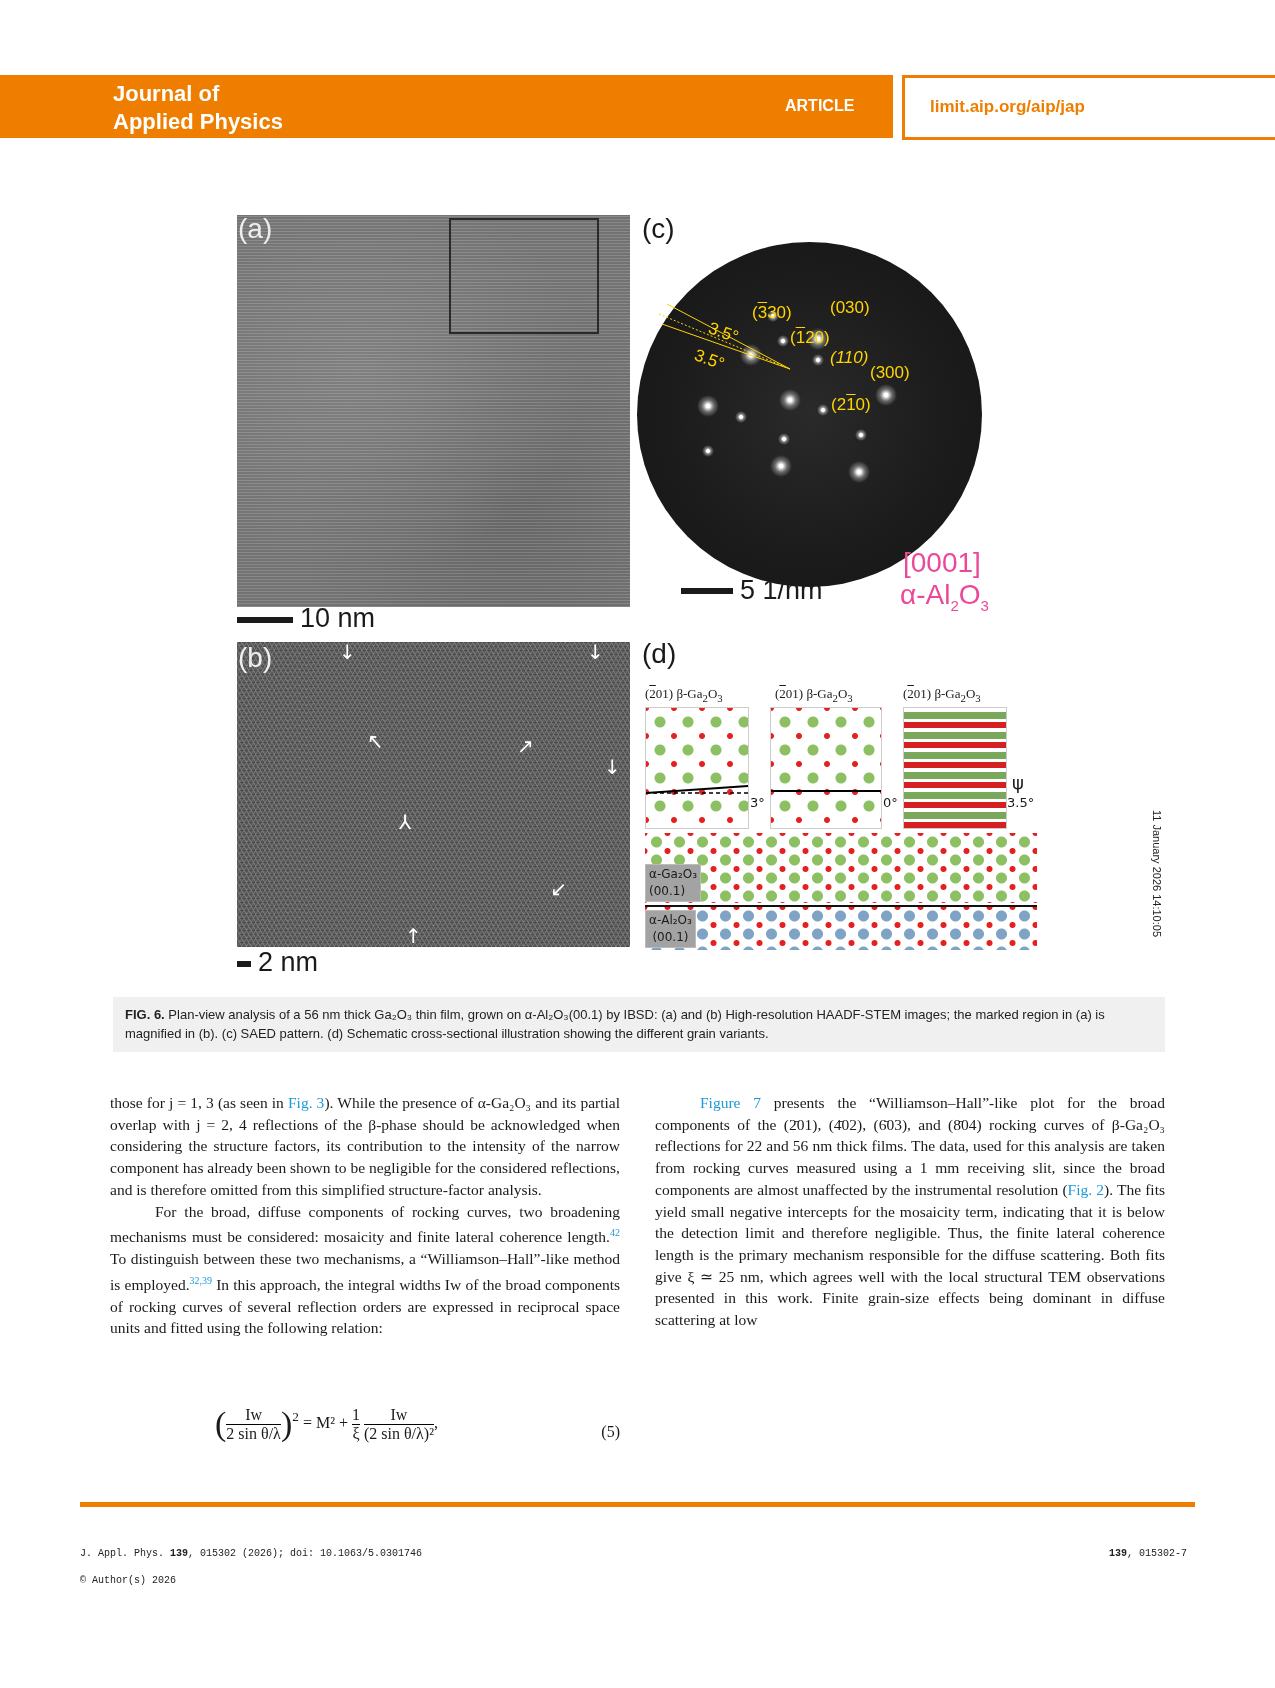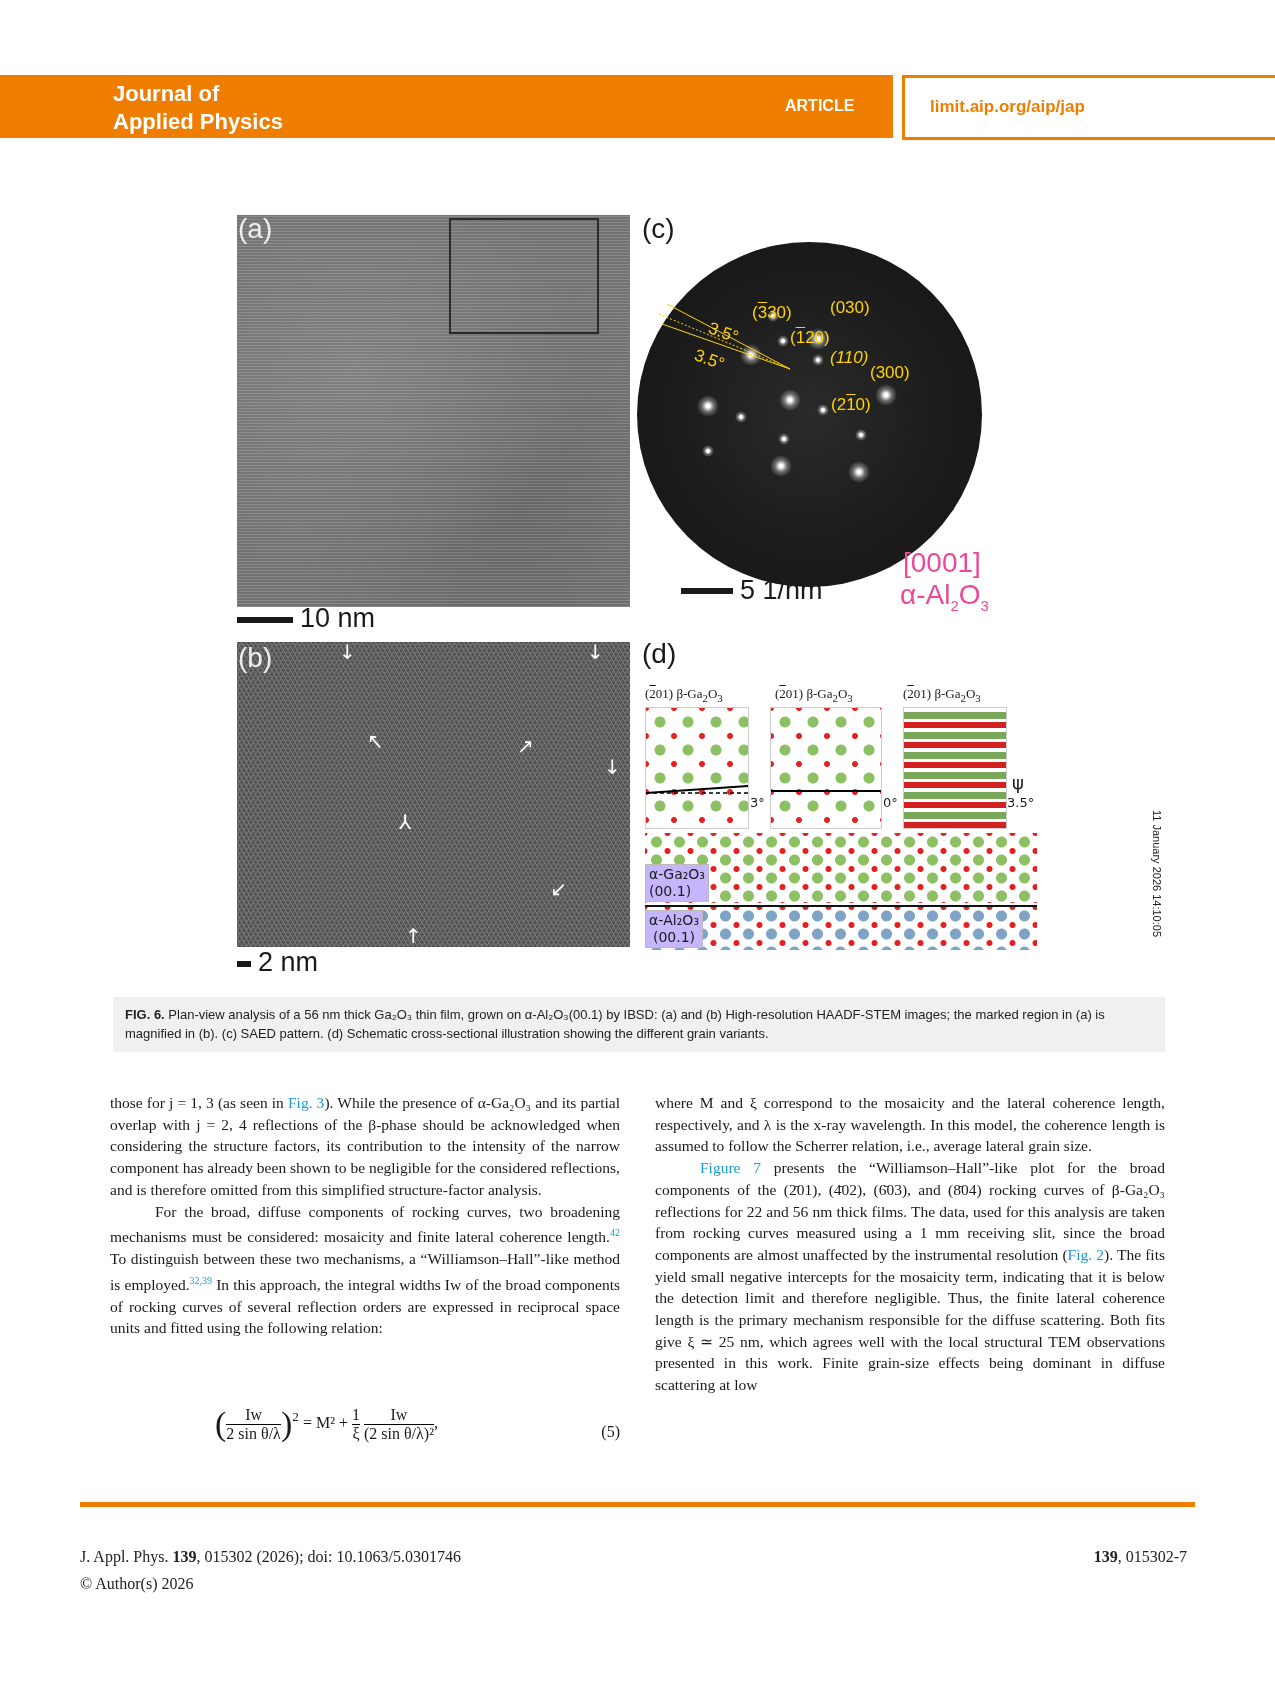--- a/index.html
+++ b/index.html
@@ -45,40 +45,40 @@
       repeating-linear-gradient(0deg,#d42020 0 6px,#fff 6px 9px,#7aa85a 9px 16px,#fff 16px 20px),#fff;}
   .struct-label{position:absolute;font-family:Liberation Serif, serif;font-size:13px;color:#1a1a1a;white-space:nowrap;}
   .angle{position:absolute;font-family:"DejaVu Sans",sans-serif;font-size:13px;color:#1a1a1a;}
   .interface-ga{position:absolute;left:645px;top:833px;width:392px;height:70px;
     background:radial-gradient(circle,#8cc063 0 5px,transparent 6px) 0 0/23px 18px,
                radial-gradient(circle,#e52020 0 2.5px,transparent 3.5px) 11px 9px/23px 18px,#fff;}
   .interface-al{position:absolute;left:645px;top:907px;width:392px;height:43px;
     background:radial-gradient(circle,#7ea3c4 0 5px,transparent 6px) 0 0/23px 18px,
                radial-gradient(circle,#e52020 0 2.5px,transparent 3.5px) 11px 9px/23px 18px,#fff;}
   .interface-line{position:absolute;left:645px;top:905px;width:392px;height:2px;background:#111;}
-  .layer-label{position:absolute;background:#c4b5fd;border:1px solid #bbb;font-family:"DejaVu Sans",sans-serif;font-size:14px;line-height:17px;padding:1px 3px;}
+  .layer-label{position:absolute;background:#a3a3a3;border:1px solid #bbb;font-family:"DejaVu Sans",sans-serif;font-size:12px;line-height:17px;padding:1px 3px;}
 
   .vert{position:absolute;left:1163px;top:810px;transform:rotate(90deg);transform-origin:left top;font-family:"Liberation Sans",sans-serif;font-size:11px;color:#222;white-space:nowrap;}
 
   .caption{position:absolute;left:113px;top:997px;width:1052px;height:55px;background:#f0f0f0;padding:8px 12px;box-sizing:border-box;font-family:"Liberation Sans",sans-serif;font-size:13px;line-height:19px;color:#222;}
   .caption b{font-weight:bold;}
 
   .col{position:absolute;width:510px;font-size:15.5px;line-height:21.7px;text-align:justify;}
   .col p{margin:0;}
   .col .ind{text-indent:45px;}
   .ref{color:#1a9ad6;}
   sup.ref{font-size:10px;}
   .eq{position:absolute;left:215px;top:1405px;width:405px;height:60px;font-size:16px;}
   .eq .num{position:absolute;right:0;top:18px;}
   .frac{display:inline-block;vertical-align:middle;text-align:center;}
   .frac span{display:block;}
   .frac .den{border-top:1px solid #000;}
 
   .foot-rule{position:absolute;left:80px;top:1502px;width:1115px;height:5px;background:#ef7d00;}
-  .foot{position:absolute;font-family:Liberation Serif, serif;font-size:16px;color:#222;}
+  .foot{position:absolute;font-family:Liberation Mono, monospace;font-size:10px;color:#222;}
 </style>
 </head>
 <body>
 
 <div class="hdr-band"></div>
 <div class="hdr-title">
   <div>Journal of</div>
   <div>Applied Physics</div>
 </div>
 <div class="hdr-article">ARTICLE</div>
@@ -189,20 +189,19 @@
 
 <div class="eq">
   <span style="font-size:34px;vertical-align:middle;">(</span><span class="frac"><span>Iw</span><span class="den">2 sin θ/λ</span></span><span style="font-size:34px;vertical-align:middle;">)</span><sup>2</sup>
   <span>= M² + </span>
   <span class="frac"><span>1</span><span class="den">ξ</span></span>
   <span class="frac"><span>Iw</span><span class="den">(2 sin θ/λ)²</span></span><span>,</span>
   <span class="num">(5)</span>
 </div>
 
 <div class="col" style="left:655px;top:1092px;">
-  <p>where M and ξ correspond to the mosaicity and the lateral coherence length, respectively, and λ is the x-ray wavelength. In this model, the coherence length is assumed to follow the Scherrer relation, i.e., average lateral grain size.</p>
   <p class="ind"><a class="ref">Figure 7</a><span> presents the “Williamson–Hall”-like plot for the broad components of the (2̄01), (4̄02), (6̄03), and (8̄04) rocking curves of β-Ga₂O₃ reflections for 22 and 56 nm thick films. The data, used for this analysis are taken from rocking curves measured using a 1 mm receiving slit, since the broad components are almost unaffected by the instrumental resolution (</span><a class="ref">Fig. 2</a><span>). The fits yield small negative intercepts for the mosaicity term, indicating that it is below the detection limit and therefore negligible. Thus, the finite lateral coherence length is the primary mechanism responsible for the diffuse scattering. Both fits give ξ ≃ 25 nm, which agrees well with the local structural TEM observations presented in this work. Finite grain-size effects being dominant in diffuse scattering at low</span></p>
 </div>
 
 <div class="foot-rule"></div>
 <div class="foot" style="left:80px;top:1548px;"><span>J. Appl. Phys. </span><b>139</b><span>, 015302 (2026); doi: 10.1063/5.0301746</span></div>
 <div class="foot" style="right:88px;top:1548px;"><b>139</b><span>, 015302-7</span></div>
 <div class="foot" style="left:80px;top:1575px;">© Author(s) 2026</div>
 
 </body></html>

